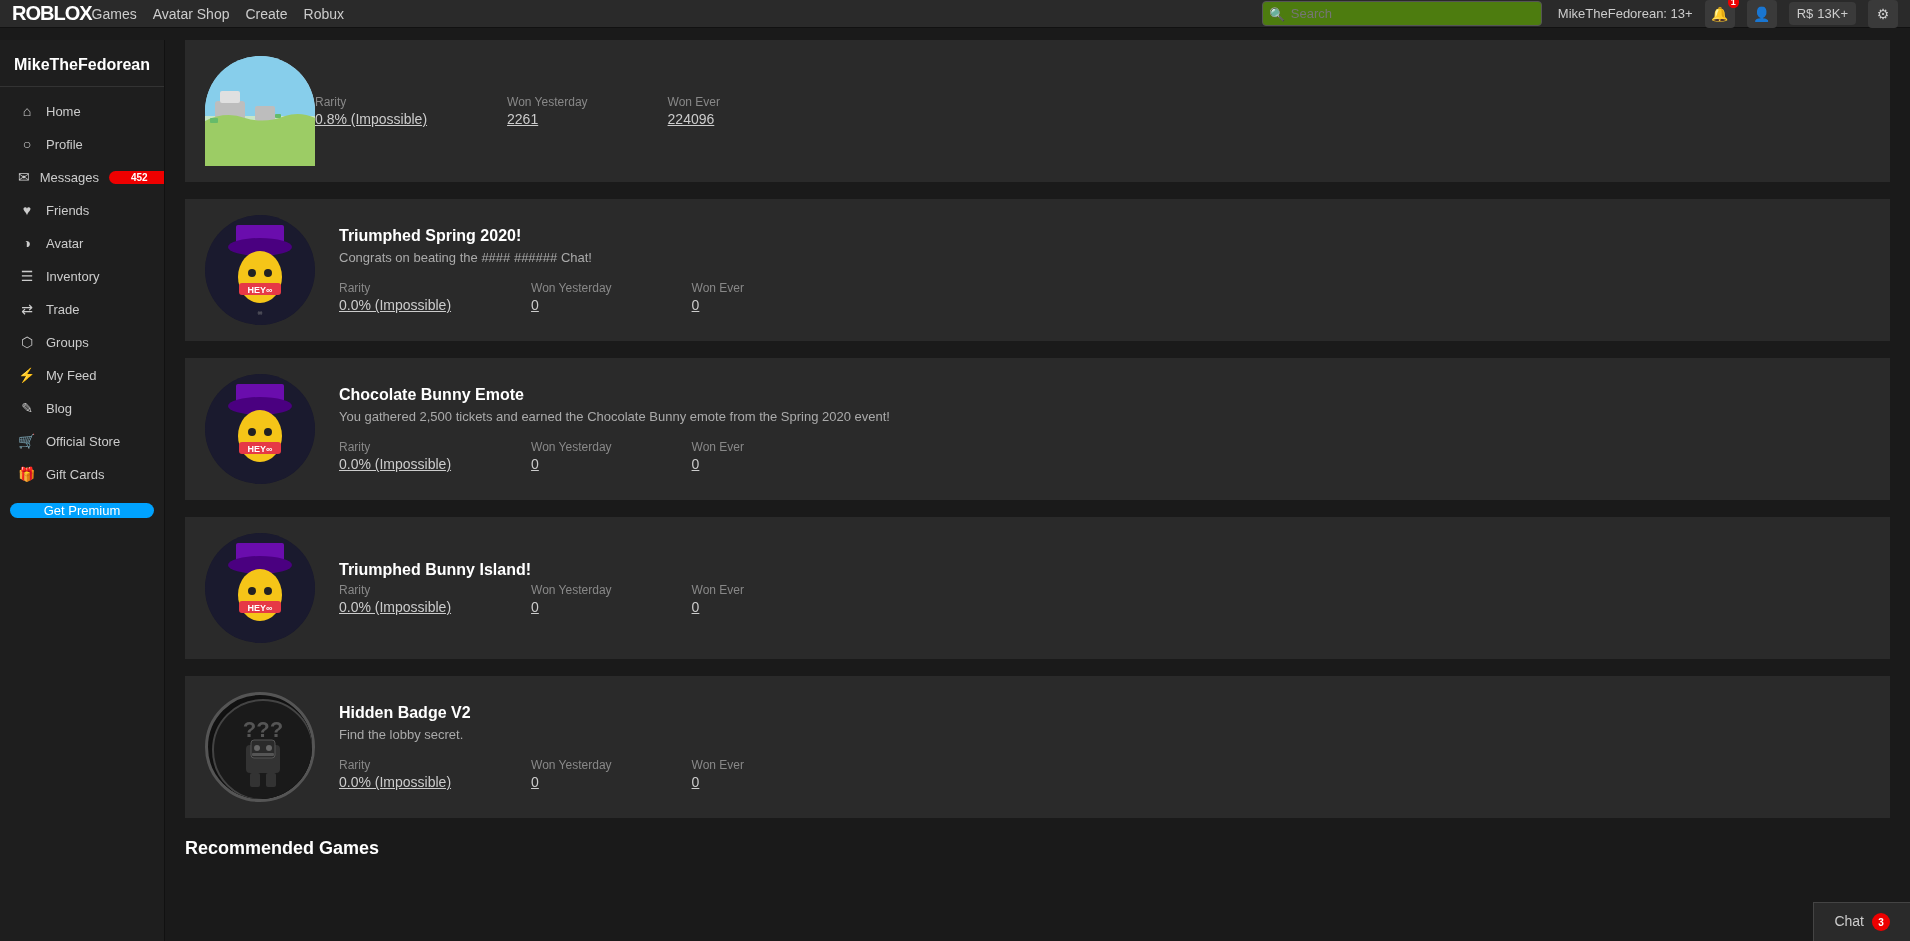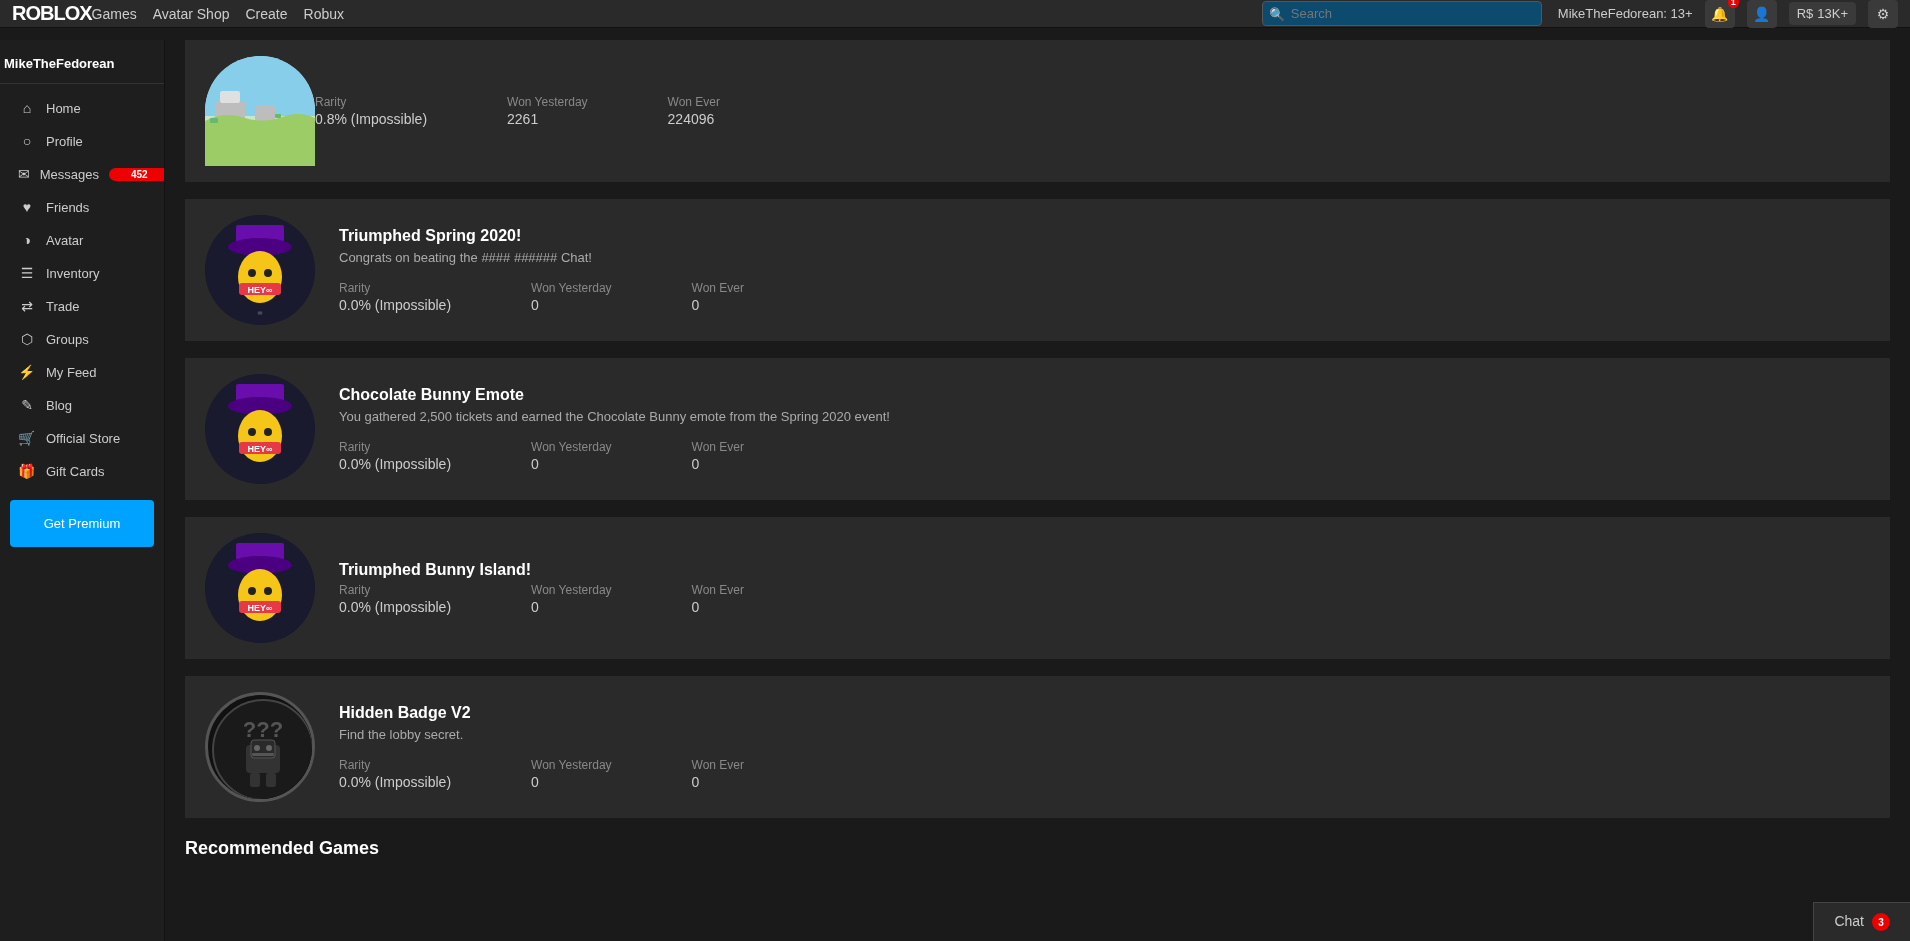--- a/index.html
+++ b/index.html
@@ -30,21 +30,21 @@
       gap: 16px;
       flex: 1;
     }
     .topnav-link {
       color: #ccc;
       text-decoration: none;
       font-size: 14px;
       cursor: pointer;
     }
     .topnav-search {
-      background: #0c4a6e;
+      background: #4d7c0f;
       border: 1px solid #555;
       border-radius: 4px;
       color: #ccc;
       padding: 4px 10px 4px 28px;
       font-size: 13px;
       width: 280px;
       outline: none;
     }
     .search-wrapper {
       position: relative;
@@ -108,23 +108,23 @@
       top: 40px; left: 0; bottom: 0;
       width: 165px;
       background: #1e1e1e;
       border-right: 1px solid #111;
       padding: 12px 0;
       overflow-y: auto;
       z-index: 50;
     }
     .sidebar-username {
       color: #fff;
-      font-size: 13px;
+      font-size: 16px;
       font-weight: bold;
-      padding: 4px 14px 12px 4px;
+      padding: 4px 14px 12px 14px;
       border-bottom: 1px solid #333;
       margin-bottom: 8px;
     }
     .sidebar-item {
       display: flex;
       align-items: center;
       gap: 10px;
       padding: 8px 14px;
       cursor: pointer;
       color: #ccc;
@@ -140,22 +140,22 @@
       font-size: 10px;
       border-radius: 8px;
       padding: 1px 22px;
       font-weight: bold;
     }
     .sidebar-premium-btn {
       margin: 12px 10px 0 10px;
       background: #00a2ff;
       color: #fff;
       border: none;
-      border-radius: 4px;
-      padding: 16px 10px;
+      border-radius: 12px;
+      padding: 0 10px;
       font-size: 13px;
       cursor: pointer;
       width: calc(100% - 20px);
       font-weight: 500;
     }
 
     
     .main {
       margin-top: 40px;
       margin-left: 165px;
@@ -217,20 +217,21 @@
     }
     .stat-label {
       color: #888;
       font-size: 12px;
       margin-bottom: 2px;
     }
     .stat-value {
       color: #ccc;
       font-size: 14px;
       font-weight: 500;
+      text-decoration: underline;
     }
 
     
     .section-title {
       color: #fff;
       font-size: 18px;
       font-weight: 700;
       padding: 20px 20px 12px 20px;
       margin-left: -20px;
     }

